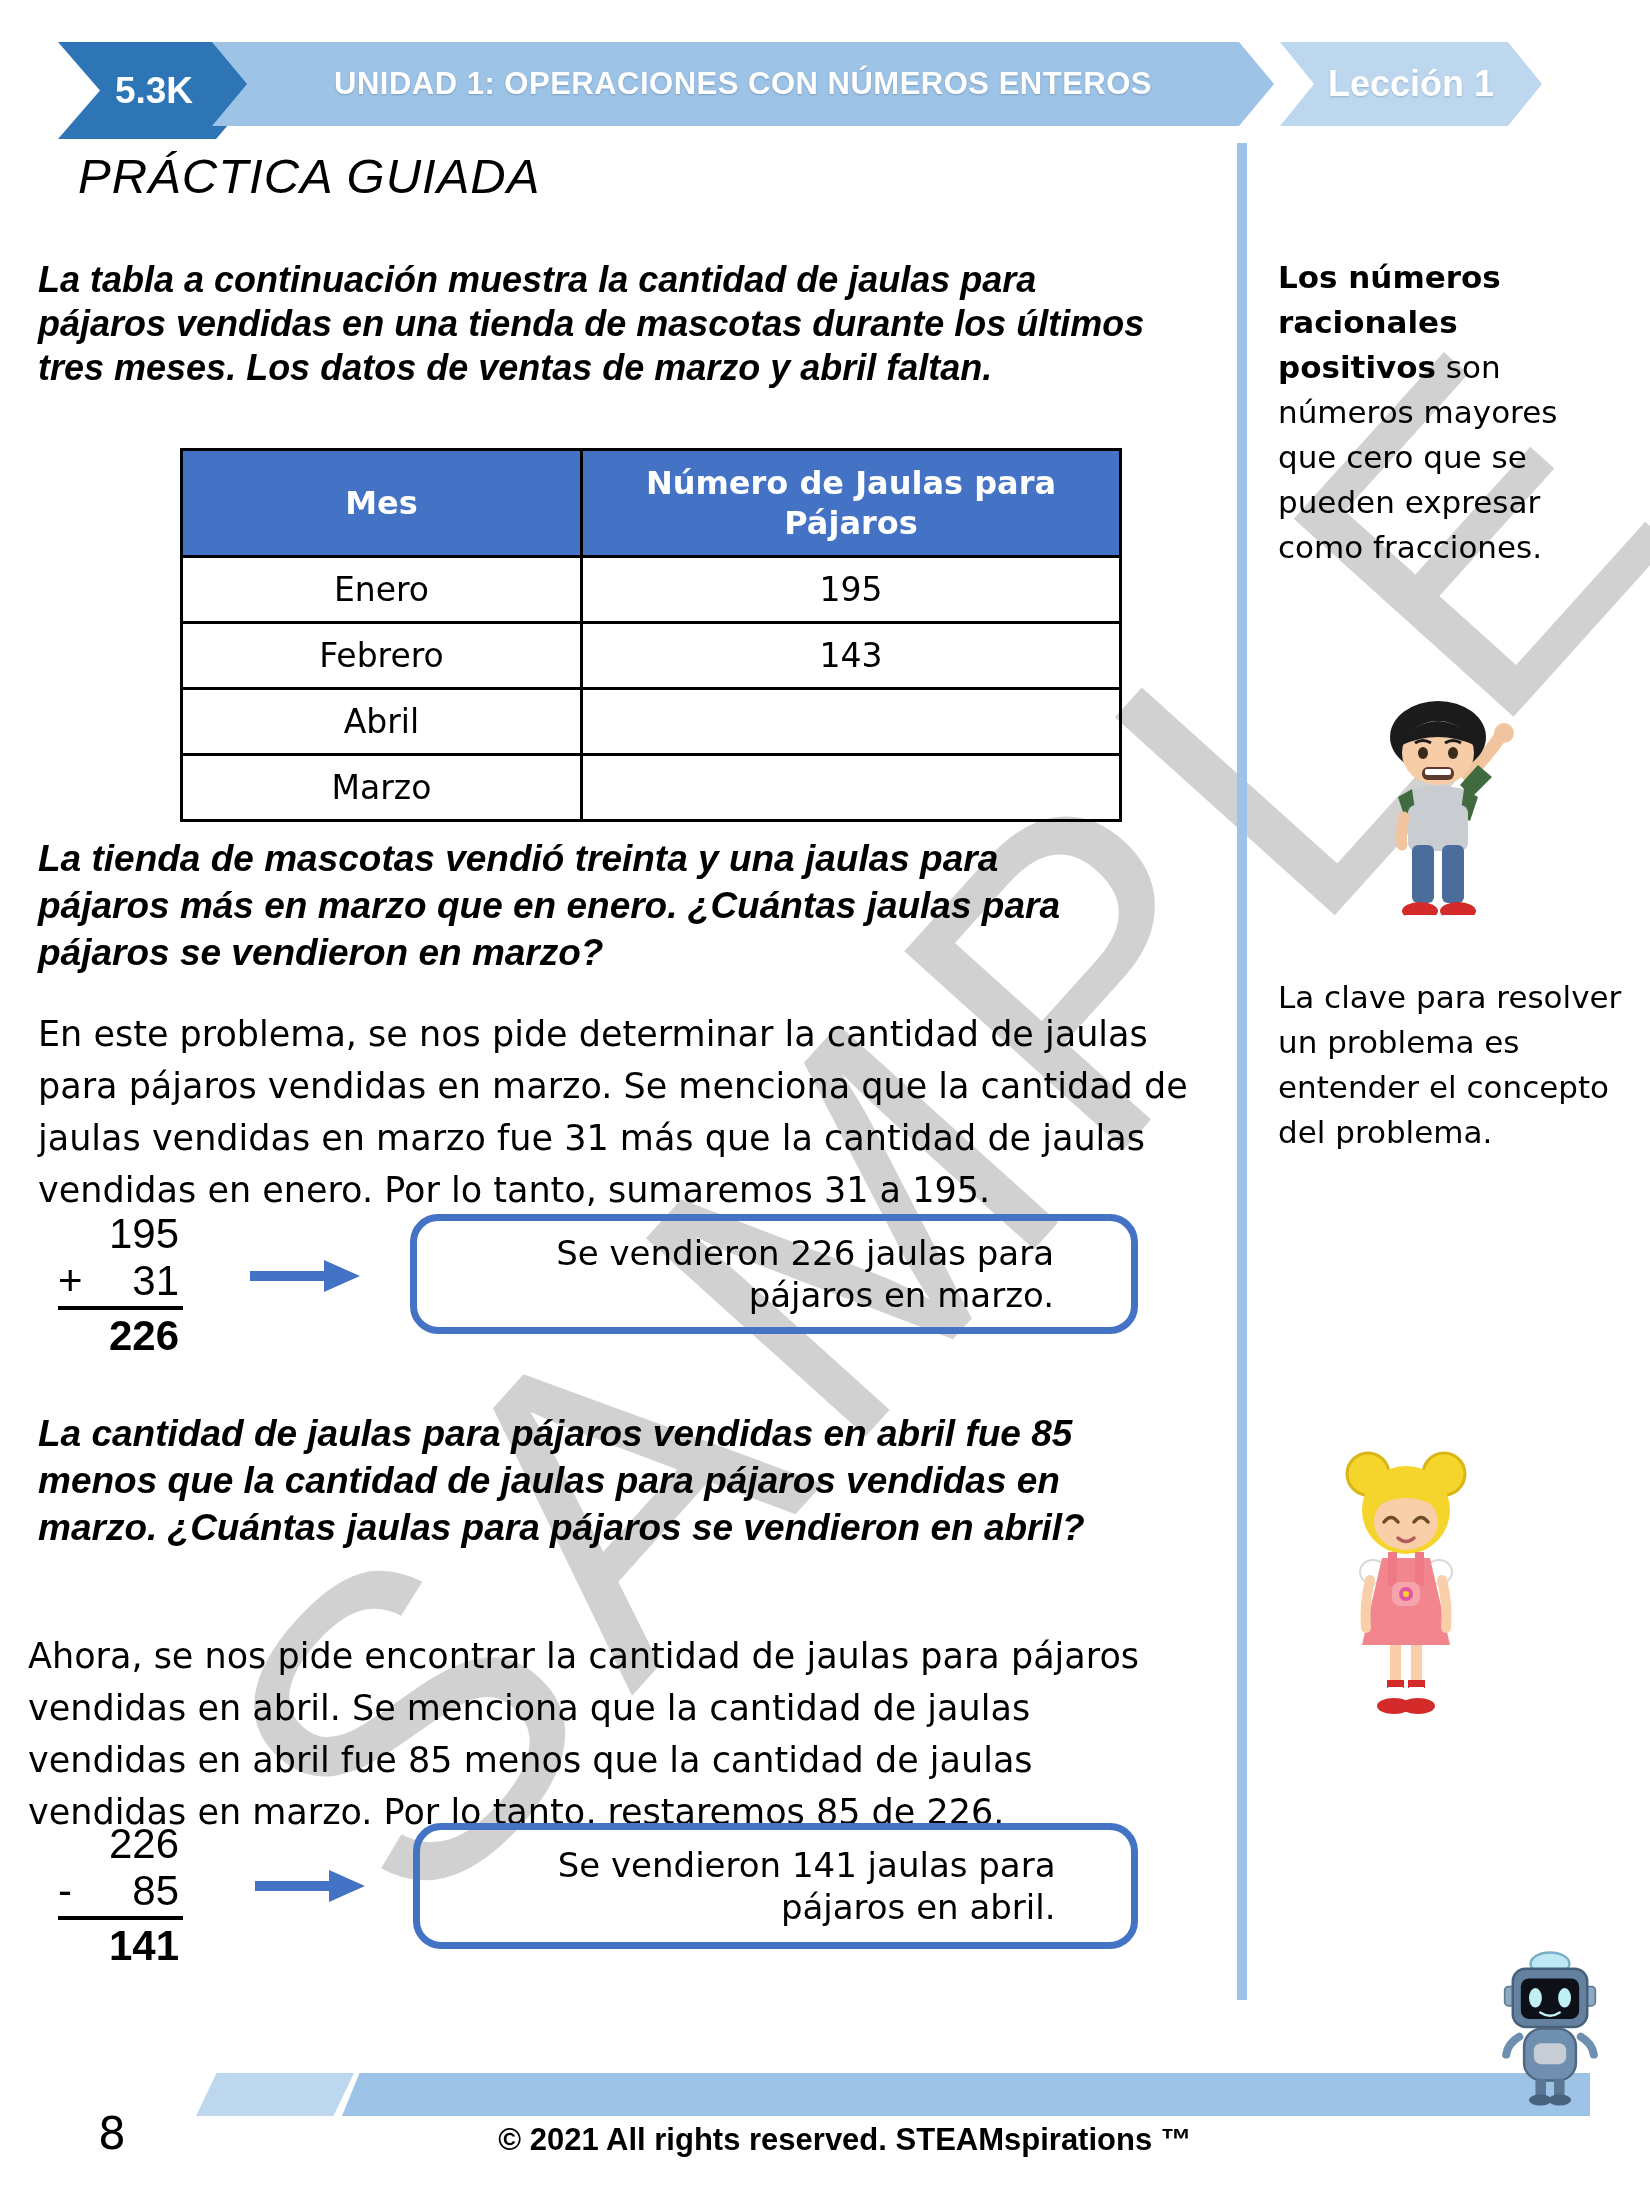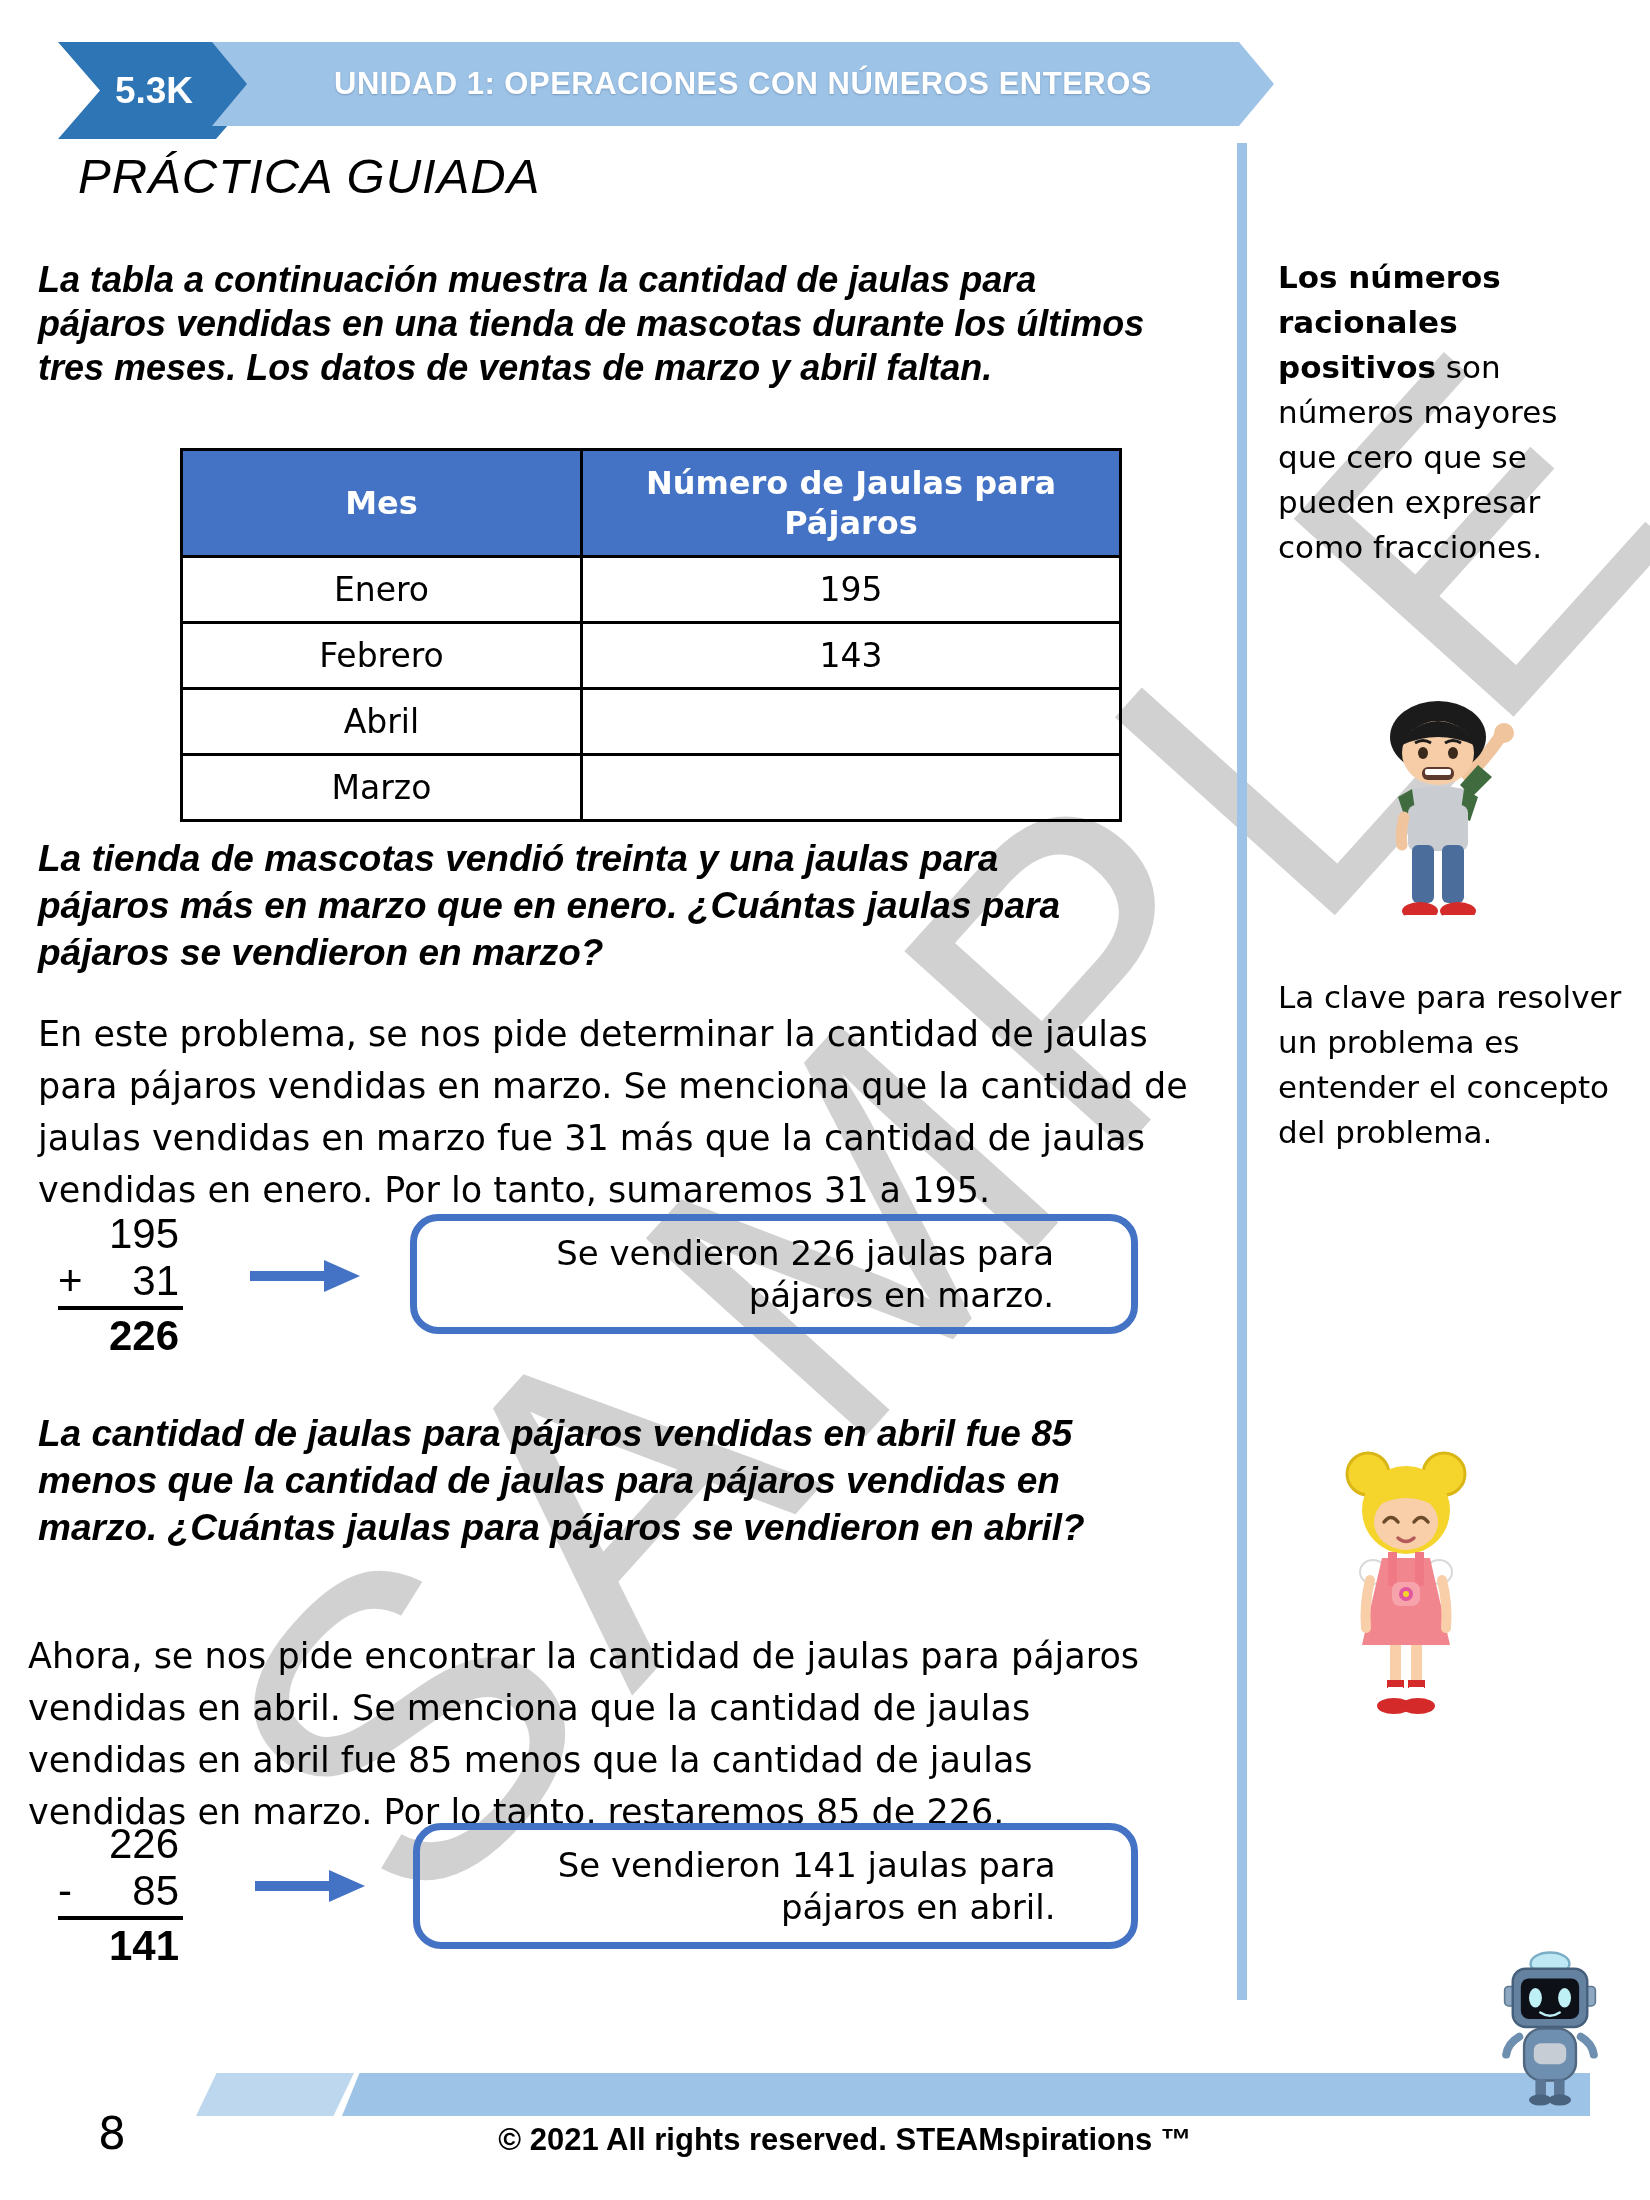--- a/index.html
+++ b/index.html
@@ -97,20 +97,23 @@
 
   <div class="watermark">SAMPLE</div>
 
   <div class="content">
 
     <div class="hdr-badge">
       <span>5.3K</span>
     </div>
     <div class="hdr-main">
       <span>UNIDAD 1: OPERACIONES CON NÚMEROS ENTEROS</span>
+    </div>
+    <div class="hdr-lesson">
+      <span>Lección 1</span>
     </div>
 
     <div class="vline"></div>
 
     <div class="title">PRÁCTICA GUIADA</div>
 
     <div class="lead">La tabla a continuación muestra la cantidad de jaulas para pájaros vendidas en una tienda de mascotas durante los últimos tres meses. Los datos de ventas de marzo y abril faltan.</div>
 
     <table class="sales-table">
       <thead>

